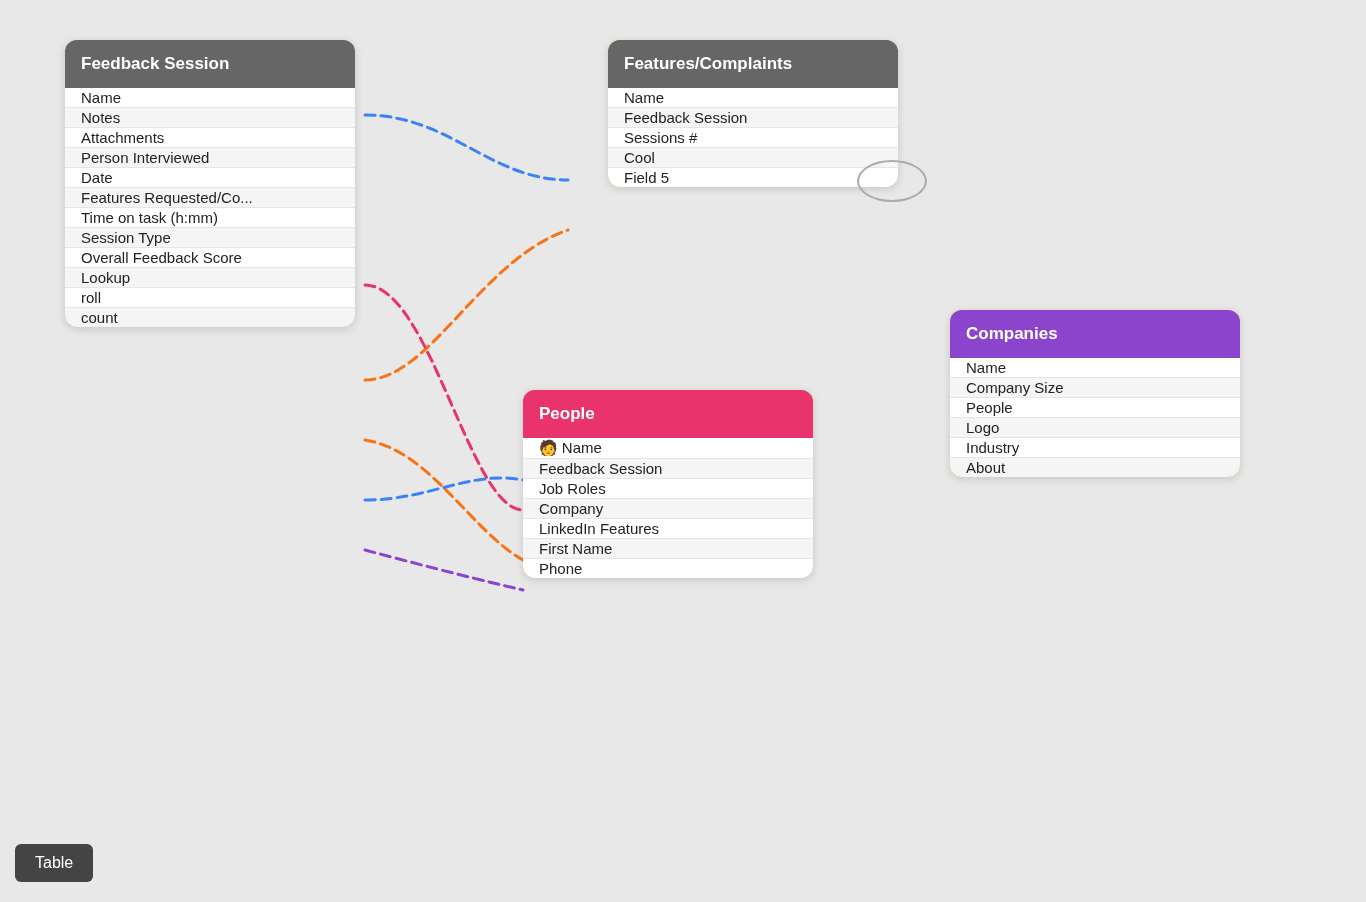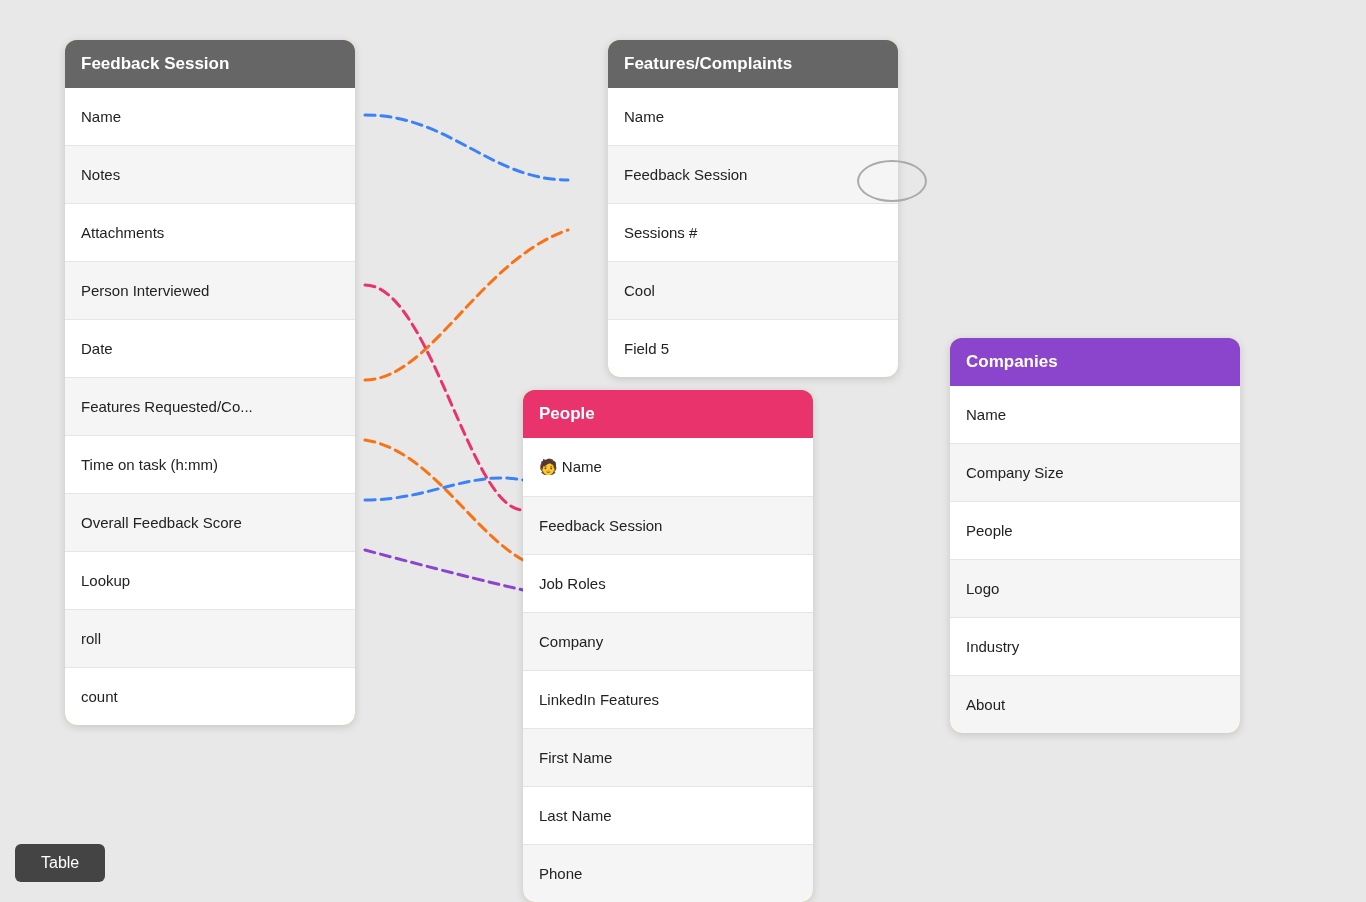--- a/index.html
+++ b/index.html
@@ -30,21 +30,21 @@
     }
 
     .db-table-header {
       padding: 14px 16px;
       color: #fff;
       font-weight: 700;
       font-size: 17px;
     }
 
     .db-table-row {
-      padding: 20px 16px;
+      padding: 1px 16px;
       font-size: 15px;
       color: #222;
       border-bottom: 1px solid #e5e5e5;
       background: #fff;
     }
 
     .db-table-row:nth-child(odd) {
       background: #f5f5f5;
     }
 
@@ -80,36 +80,35 @@
     }
 
     #people-table .db-table-header {
       background: #e8336c;
     }
 
     
     #companies-table {
       left: 950px;
       top: 310px;
-      margin-top: 28px;
     }
 
     #companies-table .db-table-header {
       background: #8b44cc;
     }
 
     
     .table-button {
       position: absolute;
       bottom: 20px;
       left: 15px;
       background: #444;
       color: #fff;
       border-radius: 6px;
-      padding: 10px 26px;
+      padding: 10px 20px;
       font-size: 16px;
       font-weight: 500;
       cursor: pointer;
     }
 
     
     .oval-shape {
       position: absolute;
       left: 857px;
       top: 160px;
@@ -152,20 +151,21 @@
 
   <div class="db-table" id="feedback-session-table" style="left:65px; top:40px;">
     <div class="db-table-header" style="background:#666;">Feedback Session</div>
     <div class="db-table-row">Name</div>
     <div class="db-table-row">Notes</div>
     <div class="db-table-row">Attachments</div>
     <div class="db-table-row">Person Interviewed</div>
     <div class="db-table-row">Date</div>
     <div class="db-table-row">Features Requested/Co...</div>
     <div class="db-table-row">Time on task (h:mm)</div>
+    <div class="db-table-row">Session Type</div>
     <div class="db-table-row">Overall Feedback Score</div>
     <div class="db-table-row">Lookup</div>
     <div class="db-table-row">roll</div>
     <div class="db-table-row">count</div>
   </div>
 
   <div class="db-table" id="features-complaints-table" style="left:568px; top:40px;">
     <div class="db-table-header" style="background:#666;">Features/Complaints</div>
     <div class="db-table-row">Name</div>
     <div class="db-table-row">Feedback Session</div>
@@ -177,21 +177,20 @@
   <div class="oval-shape"></div>
 
   <div class="db-table" id="people-table" style="left:523px; top:390px;">
     <div class="db-table-header" style="background:#e8336c;">People</div>
     <div class="db-table-row">🧑 Name</div>
     <div class="db-table-row">Feedback Session</div>
     <div class="db-table-row">Job Roles</div>
     <div class="db-table-row">Company</div>
     <div class="db-table-row">LinkedIn Features</div>
     <div class="db-table-row">First Name</div>
-    <div class="db-table-row">Last Name</div>
     <div class="db-table-row">Phone</div>
   </div>
 
   <div class="db-table" id="companies-table" style="left:950px; top:310px;">
     <div class="db-table-header" style="background:#8b44cc;">Companies</div>
     <div class="db-table-row">Name</div>
     <div class="db-table-row">Company Size</div>
     <div class="db-table-row">People</div>
     <div class="db-table-row">Logo</div>
     <div class="db-table-row">Industry</div>

